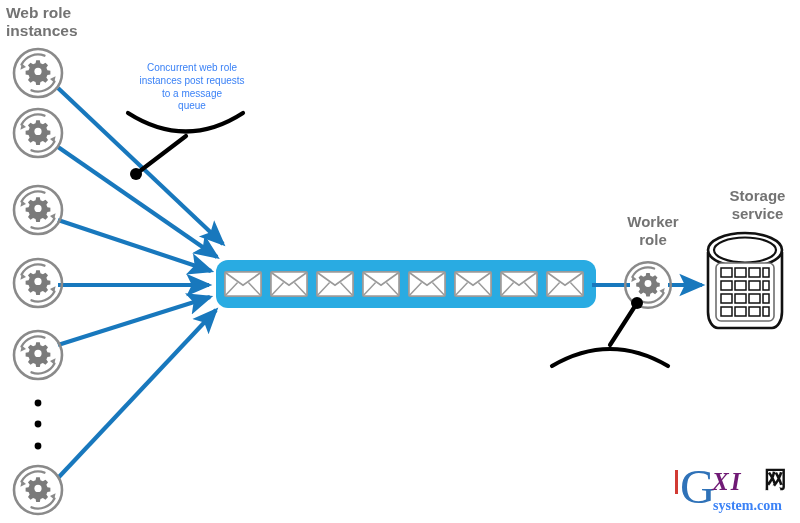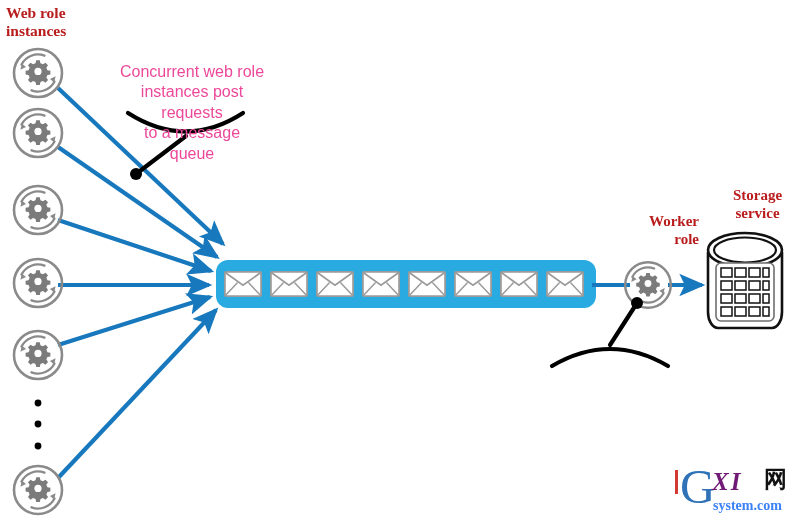--- a/index.html
+++ b/index.html
@@ -20,23 +20,23 @@
   }
   #diagram-svg {
     position: absolute;
     left: 0;
     top: 0;
     width: 800px;
     height: 523px;
   }
   .lbl {
     position: absolute;
-    font-family: Liberation Serif, serif;
+    font-family: Liberation Sans, sans-serif;
     font-weight: bold;
-    color: #b91c1c;
+    color: #737373;
     line-height: 1.18;
     white-space: pre-line;
   }
   #label-web-role {
     left: 6px;
     top: 4px;
     font-size: 15.5px;
     text-align: left;
   }
   #label-message-queue {
@@ -44,35 +44,35 @@
     top: 238px;
     width: 210px;
     font-size: 15px;
     text-align: center;
   }
   #label-worker-role {
     left: 607px;
     top: 213px;
     width: 92px;
     font-size: 15px;
-    text-align: right;
+    text-align: center;
   }
   #label-storage-service {
     left: 700px;
     top: 187px;
     width: 115px;
     font-size: 15px;
     text-align: center;
   }
   .callout-text {
     position: absolute;
     font-family: "Liberation Sans", sans-serif;
     font-weight: normal;
-    color: #ec4899;
-    font-size: 16px;
+    color: #3b82f6;
+    font-size: 10px;
     line-height: 1.28;
     text-align: center;
     white-space: pre-line;
   }
   #callout-top-text {
     left: 108px;
     top: 62px;
     width: 168px;
   }
   #callout-bottom-text {

